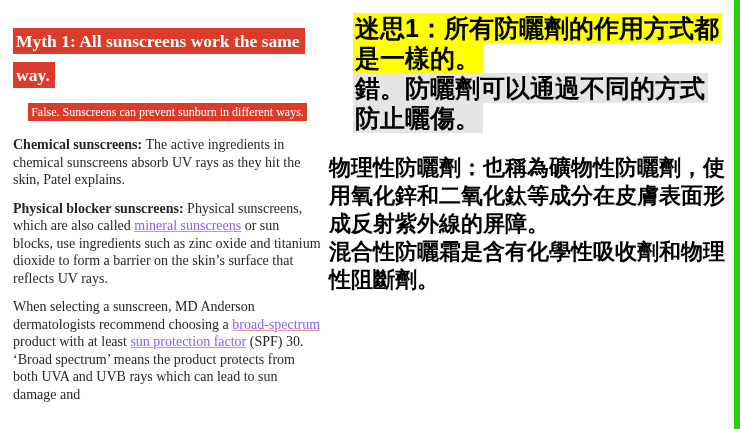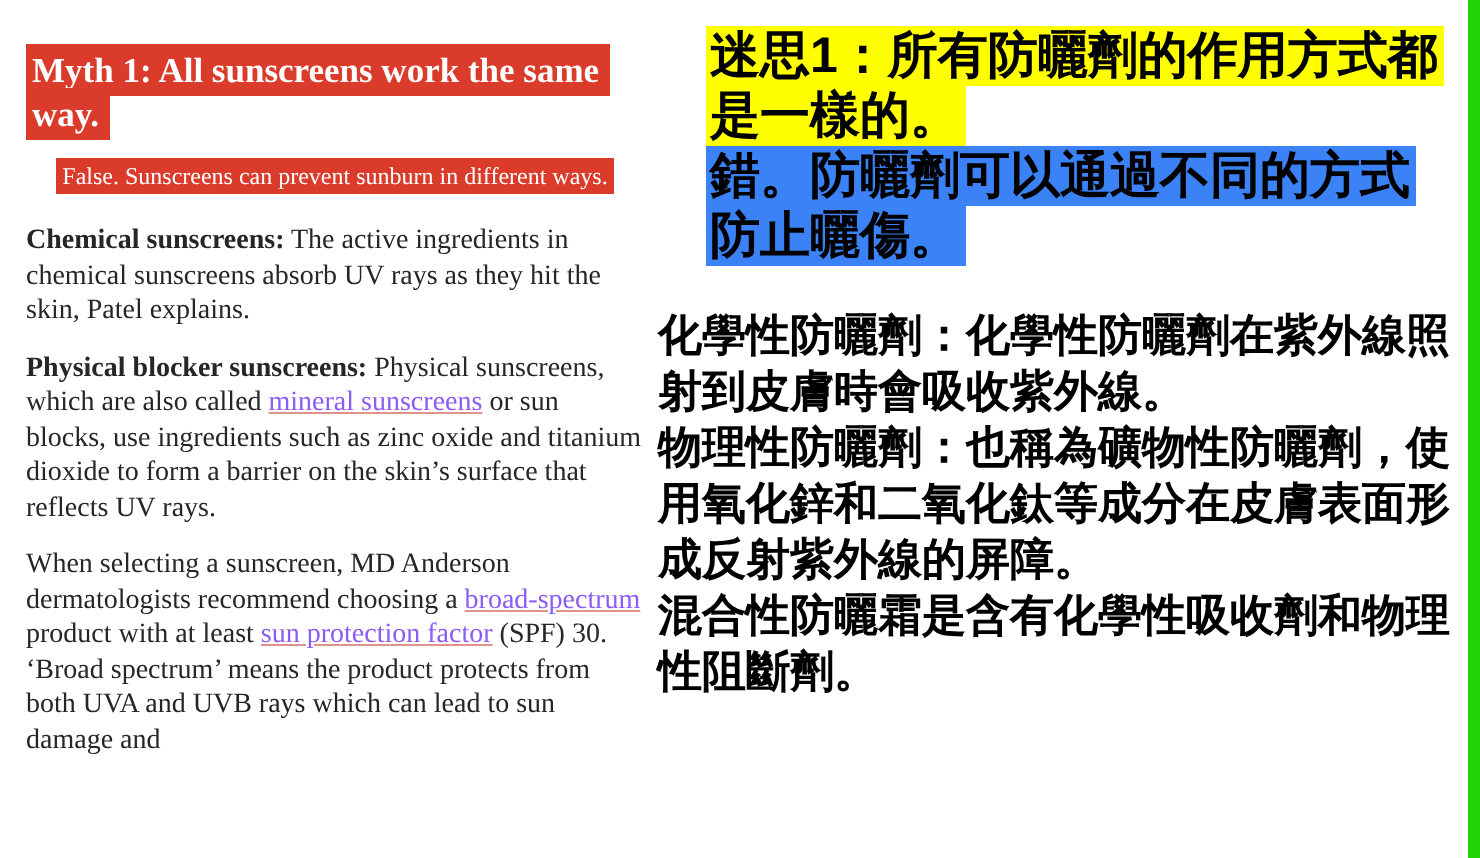--- a/index.html
+++ b/index.html
@@ -12,21 +12,21 @@
 
   
   .left-col {
     width:322px; flex:0 0 322px; padding:24px 0 0 13px; color:#262626;
   }
   .hl-red {
     background:#da3b2a; color:#ffffff; font-weight:bold;
     -webkit-box-decoration-break:clone; box-decoration-break:clone;
   }
   .myth-heading {
-    font-size:17.5px; line-height:22px; max-width:318px; display:block;
+    font-size:17.5px; line-height:34px; max-width:318px; display:block;
   }
   .myth-heading .hl-red { padding:3px 5px 3px 3px; }
   .false-line {
     margin-top:13px; font-size:12px; line-height:15px; white-space:nowrap; display:block;text-align:center;
   }
   .false-line .hl-red { font-weight:normal; padding:2px 3px; }
   .paras { margin-top:16px; width:308px; }
   .para { font-size:14px; line-height:17.5px; margin-bottom:11px; color:#262626; }
   .run-bold { font-weight:bold; }
   .run-link { color:#8b5cf6; text-decoration:underline; text-decoration-color:#e0938d; }
@@ -36,21 +36,21 @@
     flex:1 1 auto; padding:13px 0 0 7px; color:#000;
     font-family:"Liberation Sans", sans-serif;
   }
   .cn-wrap { width:400px; }
   .hl-yellow, .hl-cyan {
     font-weight:bold; font-size:25px; line-height:30px;
     -webkit-box-decoration-break:clone; box-decoration-break:clone;
     padding:1px 3px 1px 2px;
   }
   .hl-yellow { background:#ffff00; }
-  .hl-cyan  { background:#3b82f6;text-align:right; }
+  .hl-cyan  { background:#e5e5e5;text-align:right; }
   .cn-block { display:block; width:400px;padding-left:24px; }
   .cn-body { margin-top:21px; width:400px; }
   .cn-para { font-weight:bold; font-size:22px; line-height:28px; }
   .source-line {
     margin-top:33px; padding-left:24px;
     font-size:9.5px; line-height:12px; color:#3d3d3d;
     font-family:"Liberation Sans", sans-serif;
   }
   .source-label { font-weight:bold; color:#333; }
 
@@ -77,21 +77,20 @@
         </div>
     </div>
 
     <div class="right-col">
       <div class="cn-wrap">
         <div class="cn-block"><span class="hl-yellow">迷思1：所有防曬劑的作用方式都是一樣的。</span></div>
         <div class="cn-block"><span class="hl-cyan">錯。防曬劑可以通過不同的方式防止曬傷。</span></div>
       </div>
 
       <div class="cn-body">
-          <div class="cn-para">化學性防曬劑：化學性防曬劑在紫外線照射到皮膚時會吸收紫外線。</div>
           <div class="cn-para">物理性防曬劑：也稱為礦物性防曬劑，使用氧化鋅和二氧化鈦等成分在皮膚表面形成反射紫外線的屏障。</div>
           <div class="cn-para">混合性防曬霜是含有化學性吸收劑和物理性阻斷劑。</div>
         </div>
 
     </div>
   </div>
 
   <div class="green-bar"></div>
 </div>
 

